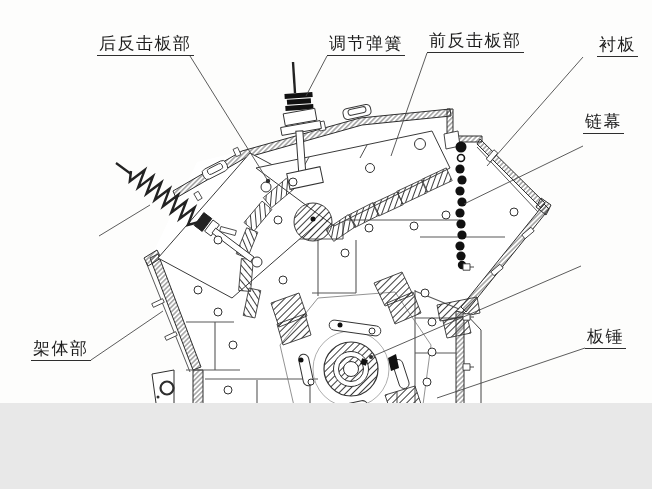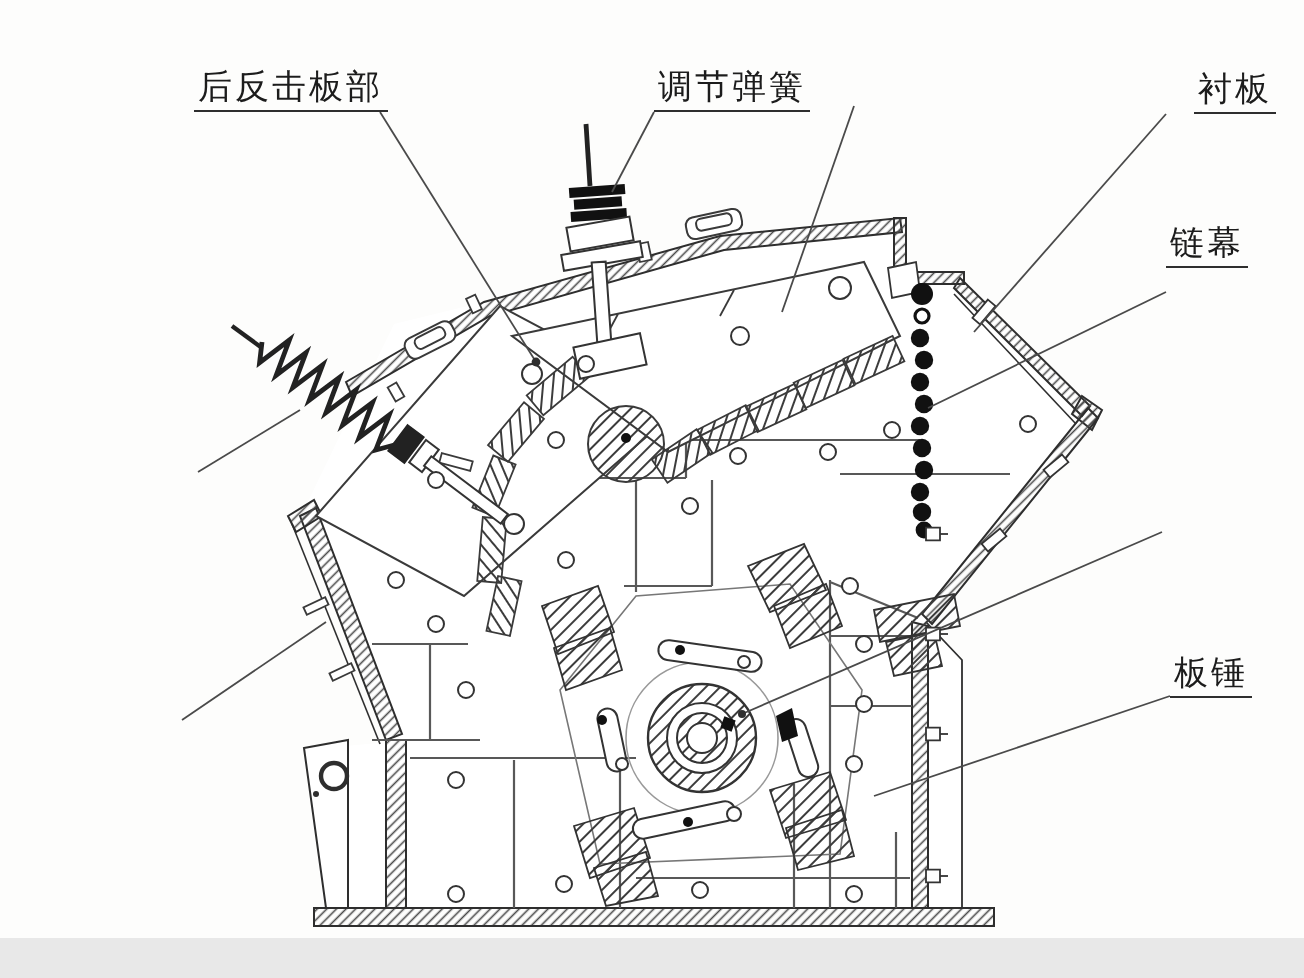--- a/index.html
+++ b/index.html
@@ -1,16 +1,16 @@
 <!DOCTYPE html>
 <html><head>
 <meta charset="utf-8">
 <style>
   html,body{margin:0;padding:0;background:#e8e8e8;}
-  #stage{position:relative;width:652px;height:469px;background:#fdfdfc;overflow:hidden;
+  #stage{position:relative;width:652px;height:403px;background:#fdfdfc;overflow:hidden;
          font-family:"Liberation Serif","DejaVu Serif",serif;}
   #draw{position:absolute;left:0;top:0;}
   .lbl{position:absolute;font-size:17px;line-height:20px;color:#1c1c1c;letter-spacing:1.5px;
        white-space:nowrap;border-bottom:1.4px solid #2e2e2e;padding:0 2px 1px 2px;}
   svg *{vector-effect:non-scaling-stroke;}
 </style>
 </head>
 <body>
 
 <div id="stage">
@@ -249,17 +249,19 @@
     <line x1="99" y1="236" x2="150" y2="205"></line>
     <line x1="91" y1="360" x2="163" y2="311"></line>
     <line x1="581" y1="266" x2="371" y2="357"></line>
     <circle cx="371" cy="357" r="2" fill="#2e2e2e" stroke="none"></circle>
     <line x1="585" y1="348" x2="437" y2="398"></line>
   </g>
 </svg>
 
 <div class="lbl" style="left:97px;top:34px">后反击板部</div>
 <div class="lbl" style="left:327px;top:34px">调节弹簧</div>
+<div class="lbl" style="left:427px;top:31px">前反击板部</div>
 <div class="lbl" style="left:597px;top:35px">衬板</div>
 <div class="lbl" style="left:583px;top:112px">链幕</div>
+<div class="lbl" style="left:31px;top:339px">架体部</div>
 <div class="lbl" style="left:585px;top:327px">板锤</div>
 
 </div>
 
 </body></html>

